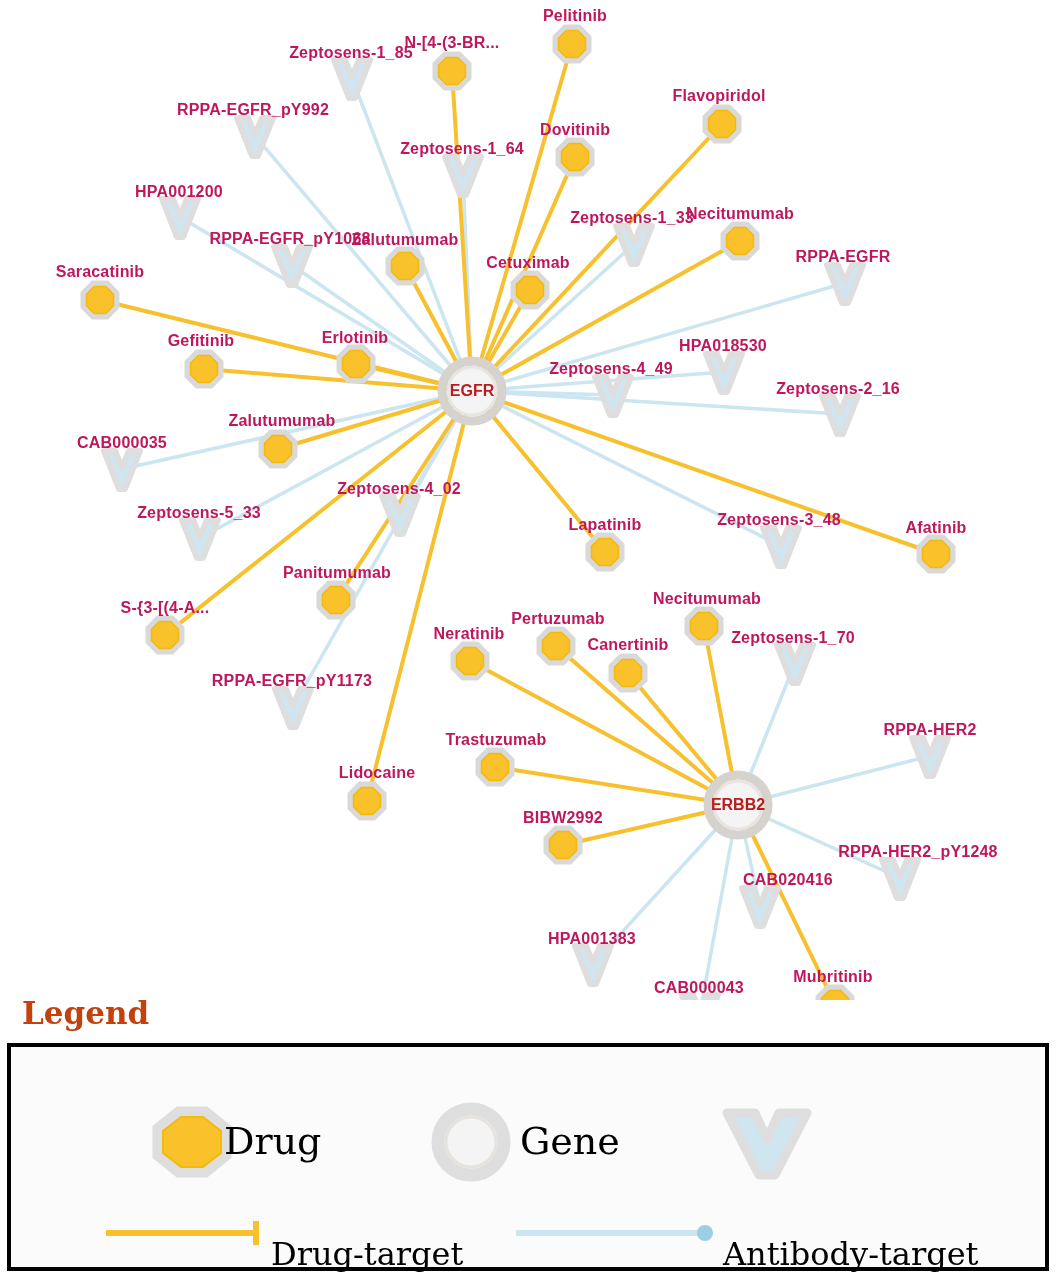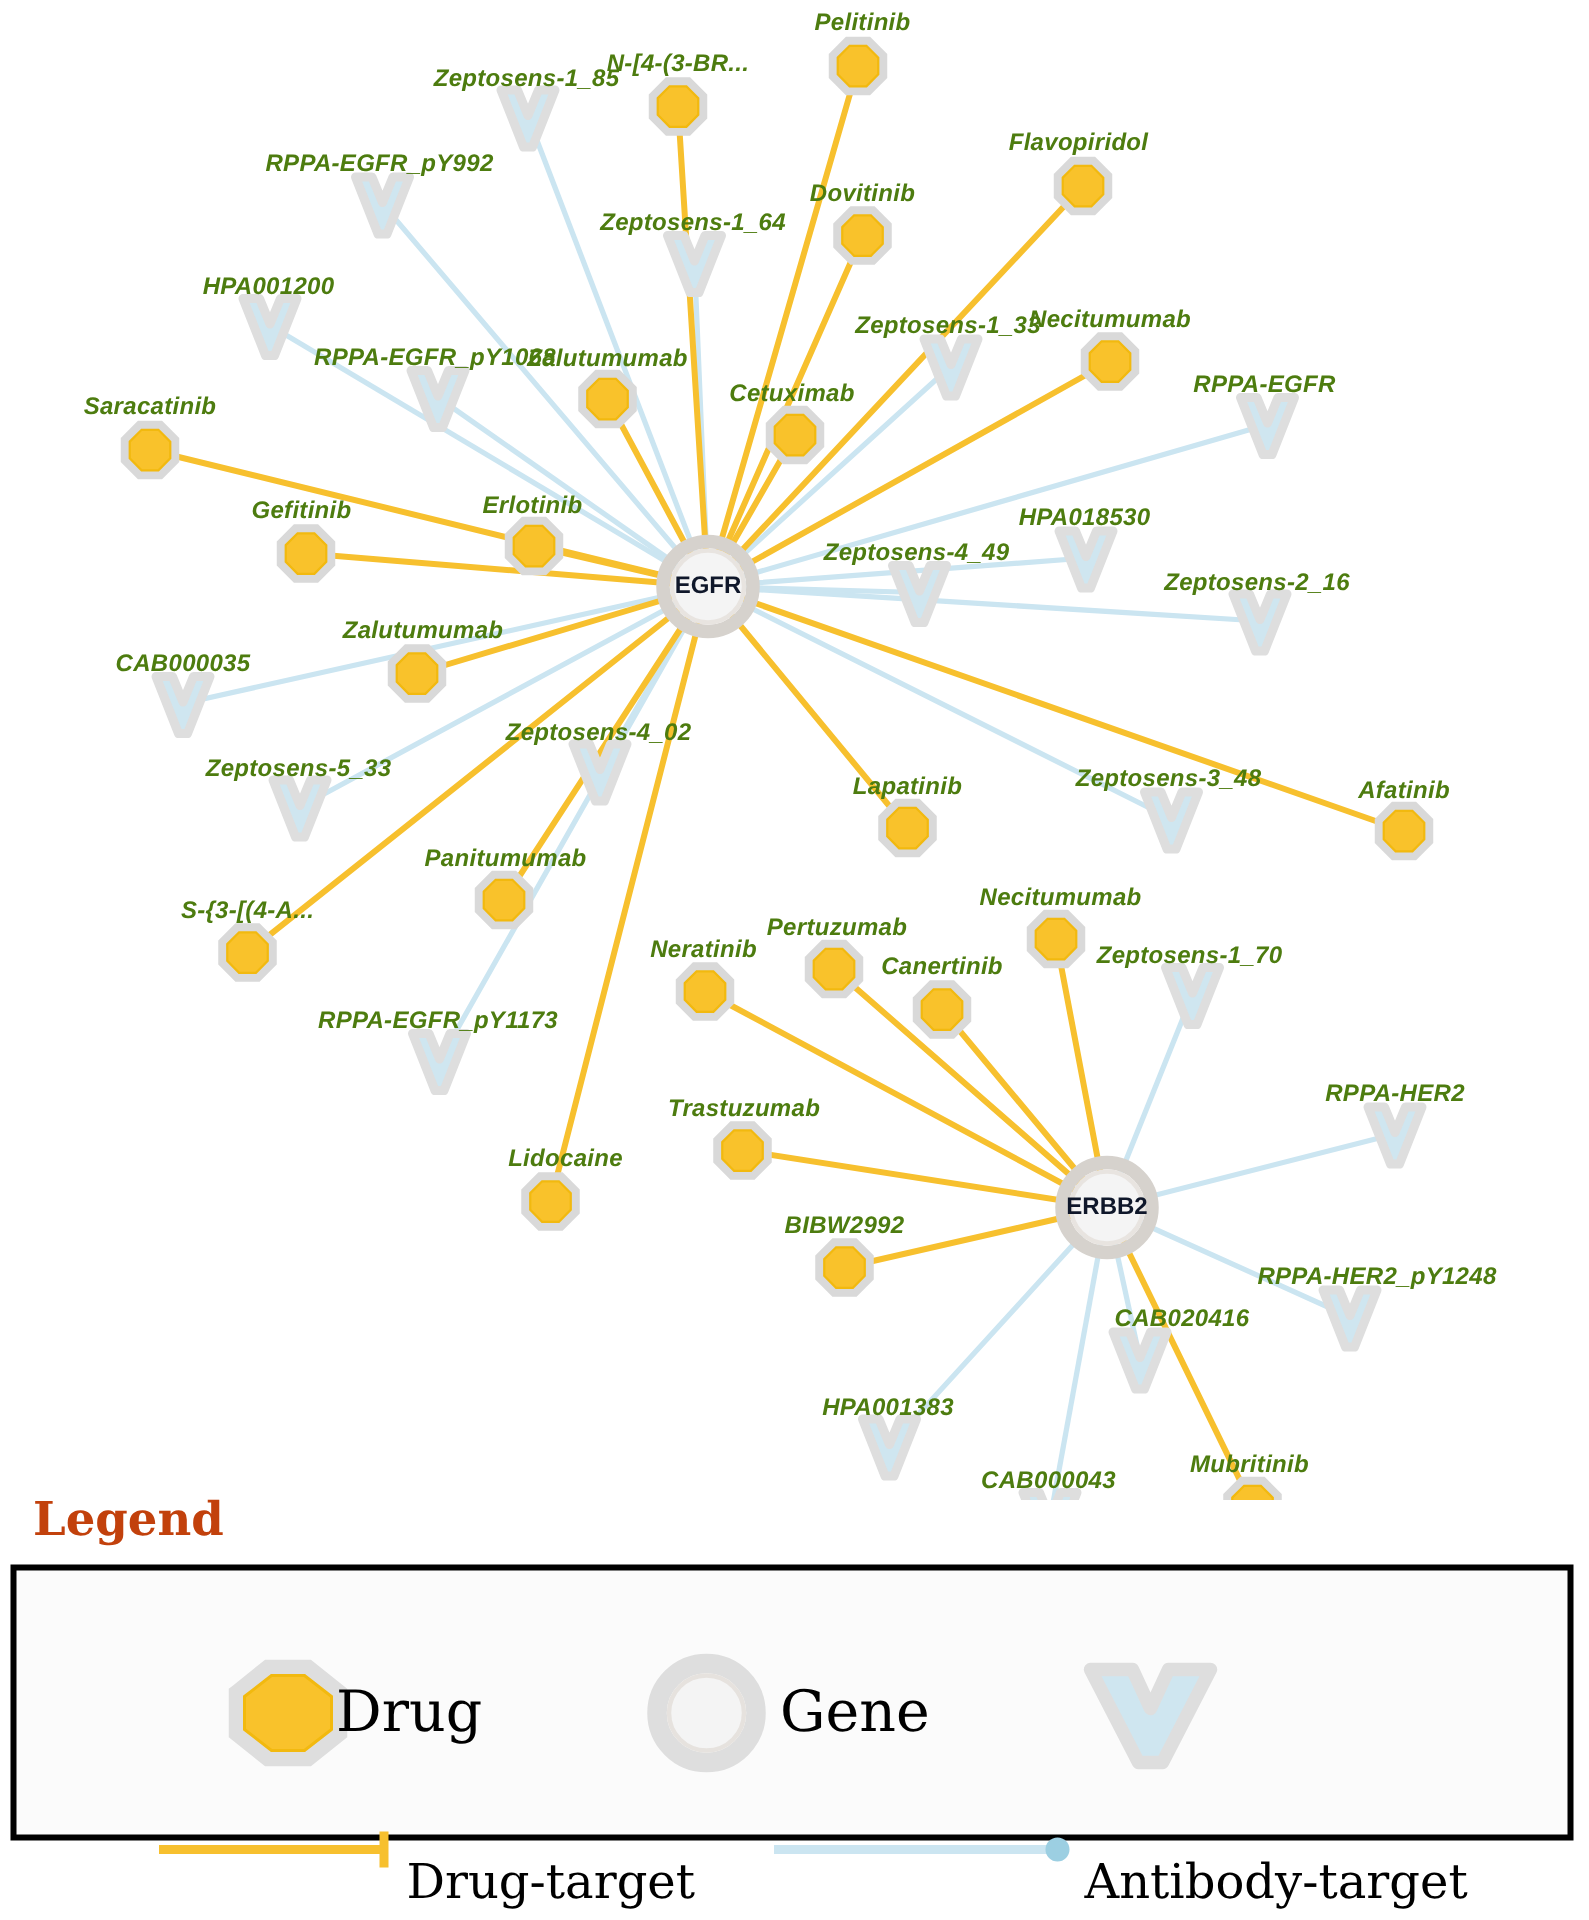--- a/index.html
+++ b/index.html
@@ -24,51 +24,50 @@
   #network svg {
     position: absolute;
     left: 0;
     top: 0;
   }
   .node-label {
     position: absolute;
     font-family: "Liberation Sans", sans-serif;
     font-weight: bold;
     font-size: 16px;
-    color: #4d7c0f;
+    color: #be185d;
     white-space: nowrap;
     transform: translate(-50%, -50%);
     letter-spacing: 0.2px;
-    font-style: italic;
   }
   .gene-label {
     position: absolute;
     font-family: "Liberation Sans", sans-serif;
     font-weight: bold;
     font-size: 16px;
-    color: #0f172a;
+    color: #b91c1c;
     white-space: nowrap;
     transform: translate(-50%, -50%);
   }
   
   #legend-title {
     position: absolute;
     left: 22px;
     top: 995px;
     font-family: "DejaVu Serif", serif;
     font-size: 31px;
     font-weight: bold;
     color: #c2410c;
   }
   #legend-box {
     position: absolute;
     left: 7px;
     top: 1043px;
     width: 1042px;
-    height: 184px;
+    height: 228px;
     border: 4px solid #000000;
     background: #fbfbfb;
     box-sizing: border-box;
   }
   .legend-item {
     position: absolute;
     font-family: "DejaVu Serif", serif;
     font-size: 38px;
     color: #000000;
     white-space: nowrap;

